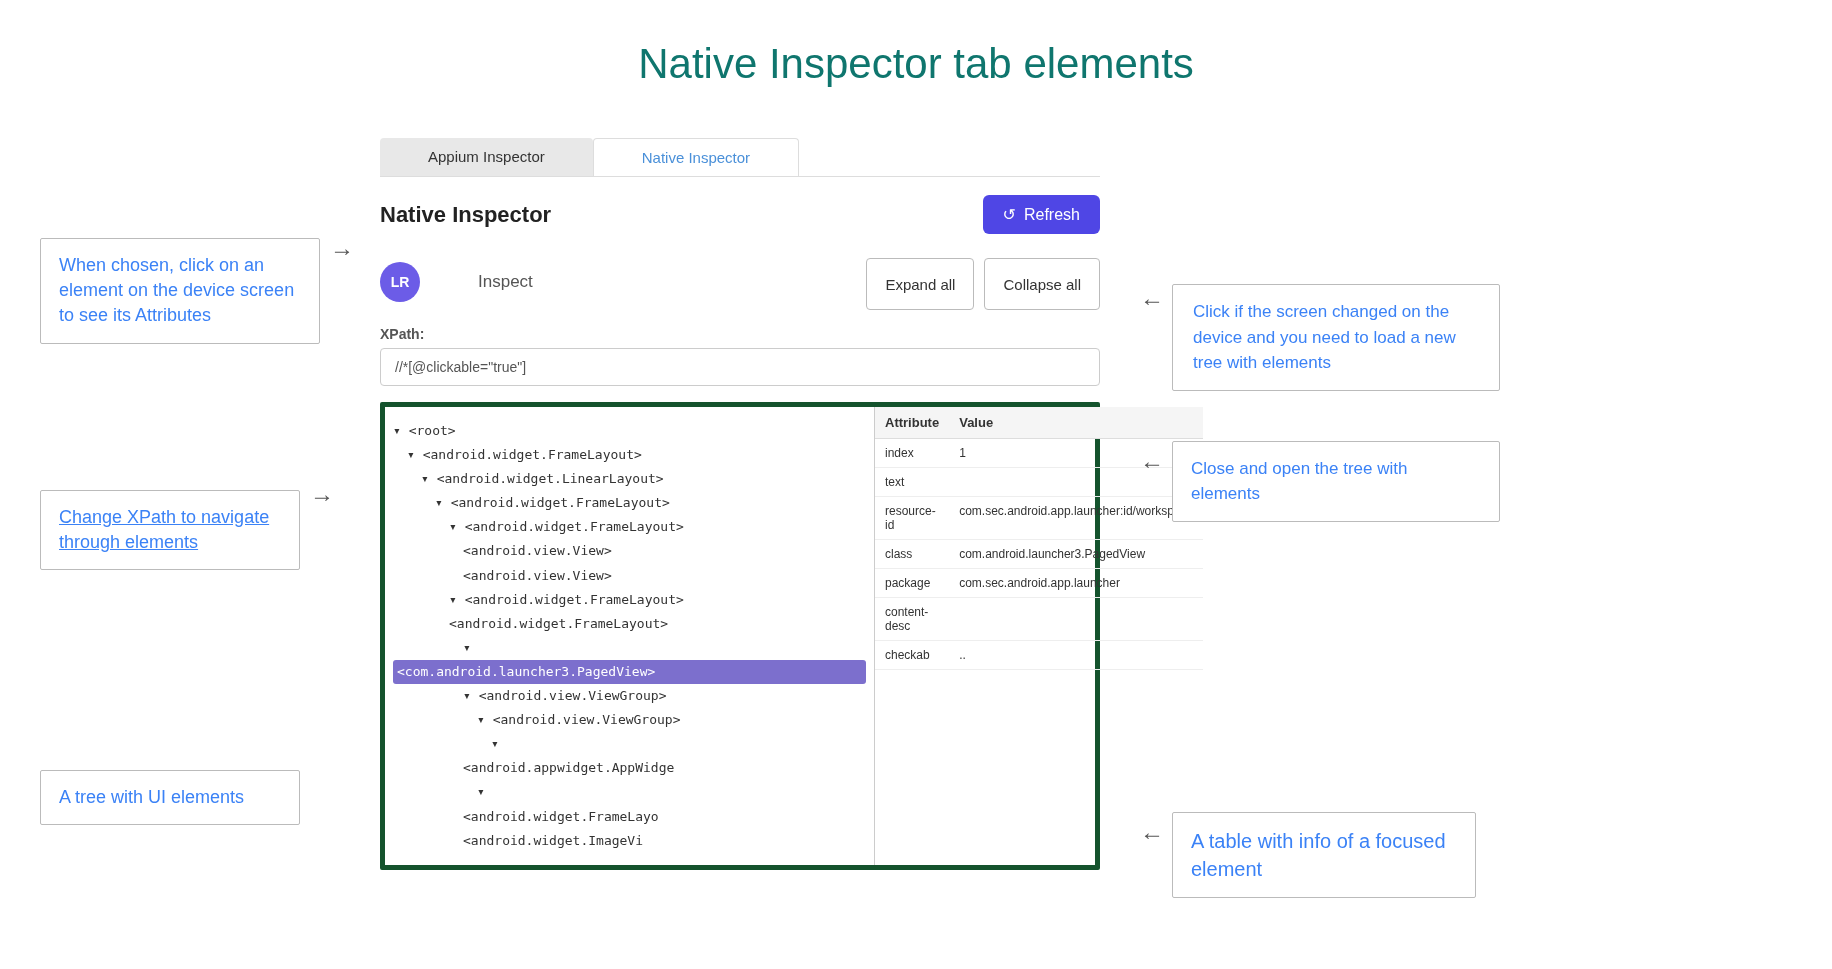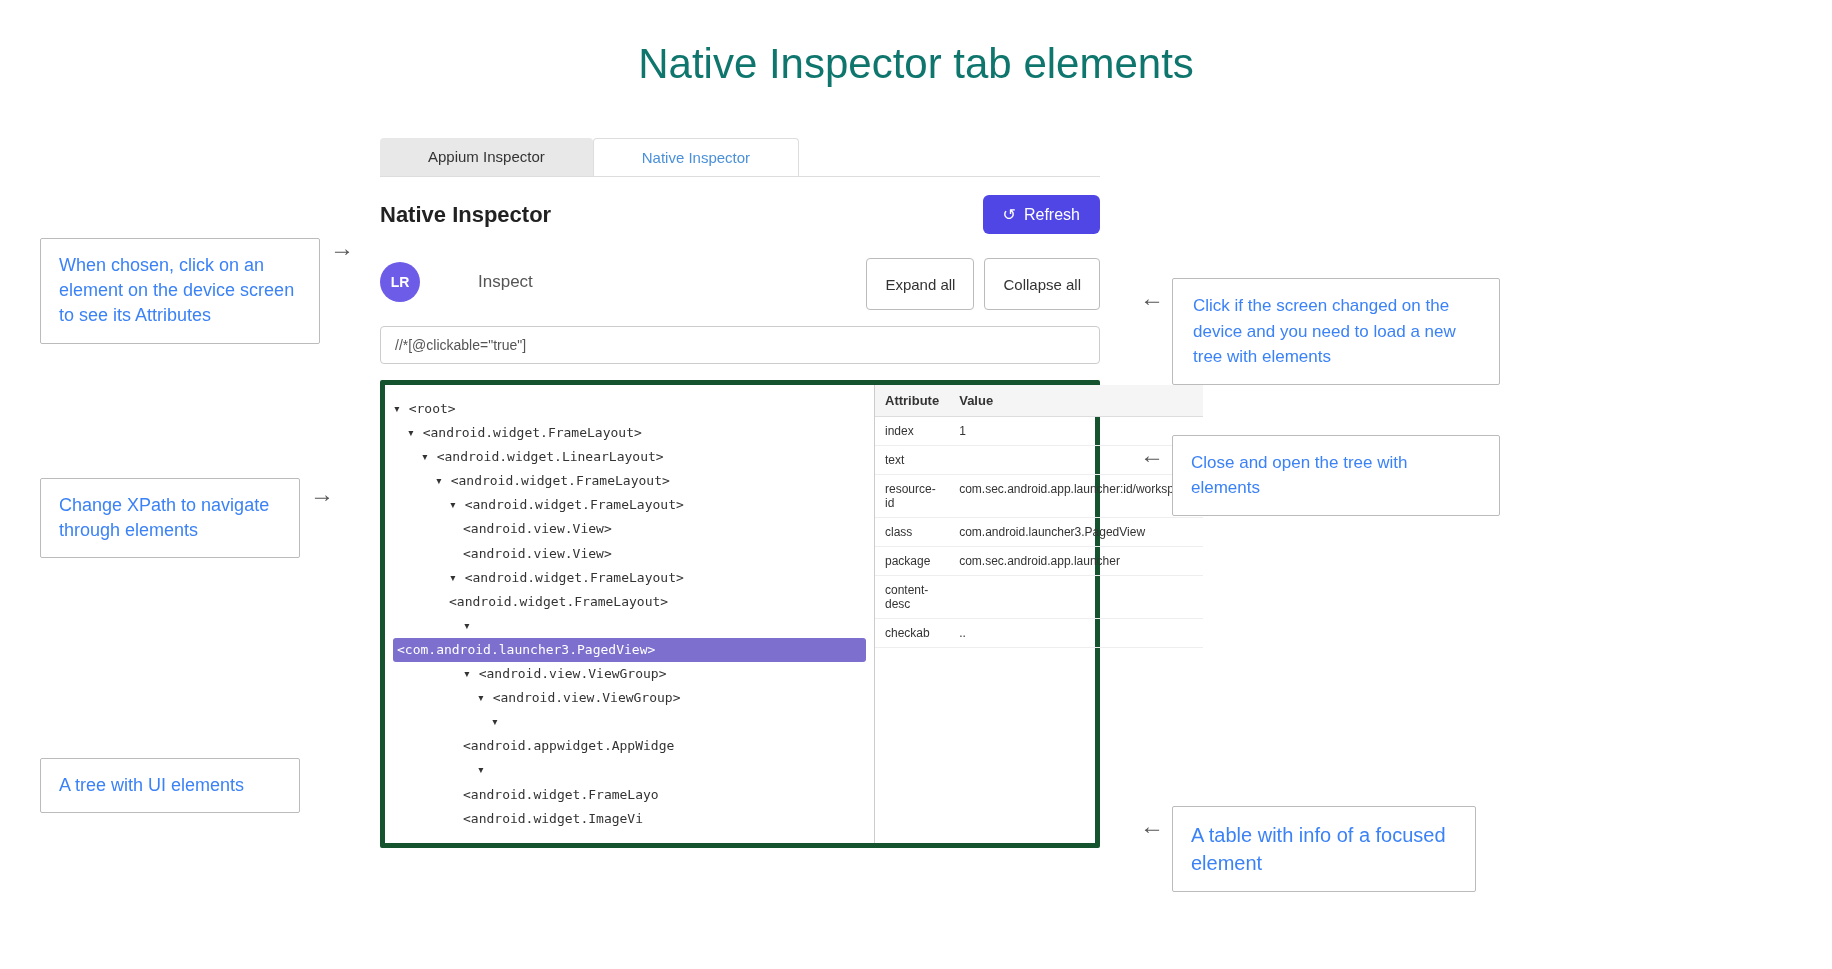--- a/index.html
+++ b/index.html
@@ -318,21 +318,21 @@
 <div class="main-area">
 
   <div class="left-annotations">
 
     <div style="display:flex; align-items:flex-start; gap:10px; margin-top:10px;">
       <div class="annotation-box inspect-box">When chosen, click on an element on the device screen to see its Attributes</div>
       <div class="arrow-connector">→</div>
     </div>
 
     <div style="display:flex; align-items:flex-start; gap:10px; margin-top:130px;">
-      <div class="annotation-box xpath-box" style="margin-top:4px;">Change XPath to navigate through elements</div>
+      <div class="annotation-box xpath-box" style="margin-top:16px;text-decoration:underline;">Change XPath to navigate through elements</div>
       <div class="arrow-connector">→</div>
     </div>
 
     <div style="margin-top:200px;">
       <div class="annotation-box tree-box" style="margin-top:0;">A tree with UI elements</div>
     </div>
 
   </div>
 
   <div class="inspector-panel">
@@ -355,20 +355,21 @@
         <div class="inspect-avatar">LR</div>
         <span class="inspect-label">Inspect</span>
       </div>
       <div class="expand-collapse-row">
         <button class="btn-outline">Expand all</button>
         <button class="btn-outline">Collapse all</button>
       </div>
     </div>
 
     <div class="xpath-section">
+      <div class="xpath-label">XPath:</div>
       <input class="xpath-input" type="text" value="//*[@clickable=&quot;true&quot;]" style="">
     </div>
 
     <div class="tree-table-row">
 
       <div class="tree-panel" id="tree-panel">
       <div class="tree-line tree-indent-1">▾ &lt;root&gt;</div>
           <div class="tree-line tree-indent-2">▾ &lt;android.widget.FrameLayout&gt;</div>
           <div class="tree-line tree-indent-3">▾ &lt;android.widget.LinearLayout&gt;</div>
           <div class="tree-line tree-indent-4">▾ &lt;android.widget.FrameLayout&gt;</div>
@@ -430,21 +431,21 @@
       </div>
 
     </div>
 
   </div>
 
   <div class="right-annotations">
 
     <div style="display:flex; align-items:flex-start; gap:8px; margin-top:80px;">
       <span class="arrow-connector">←</span>
-      <div class="annotation-box refresh-note" style="margin-top:0;padding-left:20px;">Click if the screen changed on the device and you need to load a new tree with elements</div>
+      <div class="annotation-box refresh-note" style="margin-top:6px;padding-left:20px;">Click if the screen changed on the device and you need to load a new tree with elements</div>
     </div>
 
     <div style="display:flex; align-items:flex-start; gap:8px; margin-top:50px;">
       <span class="arrow-connector">←</span>
       <div class="annotation-box expand-note" style="margin-top:0;">Close and open the tree with elements</div>
     </div>
 
     <div style="display:flex; align-items:flex-start; gap:8px; margin-top:290px;">
       <span class="arrow-connector">←</span>
       <div class="annotation-box table-note" style="margin-top:0;">A table with info of a focused element</div>

